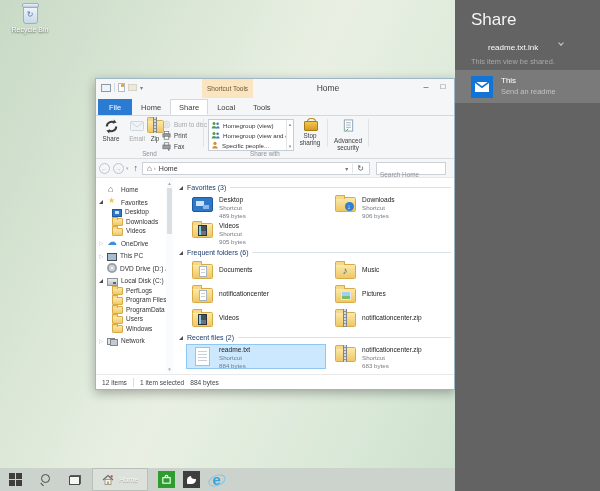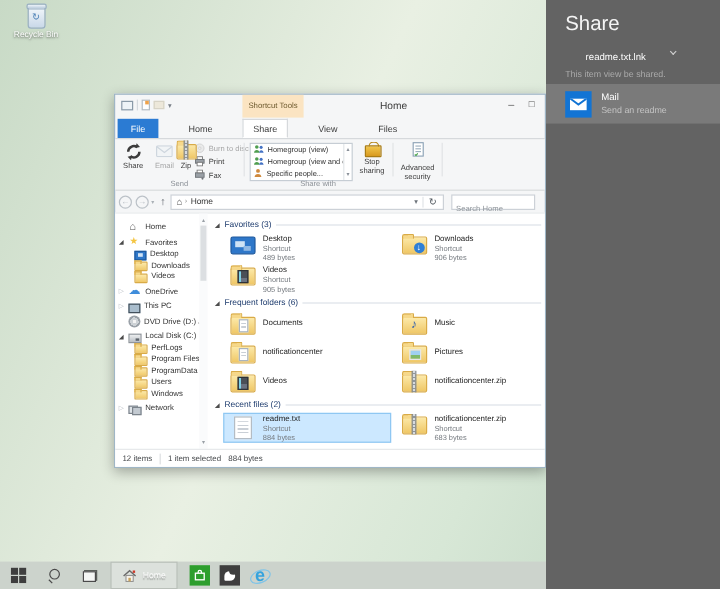--- a/index.html
+++ b/index.html
@@ -27,21 +27,21 @@
   .qat .fico2 { width:9px; height:7px; background:#e8e0c8; border:1px solid #c4bda6; opacity:.6; }
   .qat .dd { font-size:6px; color:#7a8088; }
   .ctxtools { position:absolute; left:106px; top:0; height:19px; padding:0 5px; background:#fbe4c2;
               display:flex; align-items:center; font-size:6.5px; color:#6e5a2e; }
   .wtitle { position:absolute; left:232px; top:4px; transform:translateX(-50%); font-size:8.5px; color:#3c3c3c; }
   .wmin,.wmax { position:absolute; top:1px; width:14px; height:14px; text-align:center;
                 font-size:9px; line-height:14px; color:#555; }
   .wmin { right:21px; } .wmax { right:4px; font-size:8px; }
 
   
-  .tabsrow { position:absolute; left:0; top:20px; right:0; height:16px; display:flex; padding-left:2px;gap:16px; }
+  .tabsrow { position:absolute; left:0; top:20px; right:0; height:16px; display:flex; padding-left:2px; }
   .tab { height:16px; display:flex; align-items:center; padding:0 8px; font-size:7.5px; color:#3c3c3c;
          border:1px solid transparent; }
   .tab.file { background:#2b7bd3; color:#fff; padding:0 10px; }
   .tab.active { background:#fff; border-color:#d6d9dc; border-bottom-color:#fff; }
 
   
   .ribbon { position:absolute; left:0; top:36px; right:0; height:44px; background:#f5f6f7;
             border-top:1px solid #d6d9dc; border-bottom:1px solid #d9dbdd; }
   .rbig { position:absolute; top:2px; width:24px; display:flex; flex-direction:column; align-items:center; gap:1px; }
   .rbig .ric { height:16px; display:flex; align-items:center; }
@@ -221,22 +221,22 @@
     <div class="ctxtools">Shortcut Tools</div>
     <div class="wtitle">Home</div>
     <div class="wmin">–</div>
     <div class="wmax">□</div>
   </div>
 
   <div class="tabsrow" id="tabs">
       <div class="tab file">File</div>
       <div class="tab">Home</div>
       <div class="tab active">Share</div>
-      <div class="tab">View</div>
-      <div class="tab">Files</div>
+      <div class="tab">Local</div>
+      <div class="tab">Tools</div>
     </div>
 
   <div class="ribbon">
     <div id="bigbtns"></div>
     <div class="rstack" id="stack">
         <div class="row disabled">
           <span><svg width="9" height="9" viewBox="0 0 14 14">
               <circle cx="7" cy="7" r="5.5" fill="#dcdcdc" stroke="#9a9a9a"></circle>
               <circle cx="7" cy="7" r="1.6" fill="#f5f6f7" stroke="#9a9a9a"></circle>
             </svg></span>
@@ -639,18 +639,18 @@
   <div class="p-status">This item view be shared.</div>
   <div id="targets">
       <div class="p-target">
         <span class="mailico">
           <svg width="14" height="10" viewBox="0 0 14 10">
             <rect width="14" height="10" fill="#fff"></rect>
             <path d="M0 0l7 5.2L14 0" stroke="#1274d4" stroke-width="1.6" fill="none"></path>
           </svg>
         </span>
         <span>
-          <div class="p-tname">Mail</div>
+          <div class="p-tname">This</div>
           <div class="p-tdesc">Send an readme</div>
         </span>
       </div>
     </div>
 </div>
 
 </body></html>

